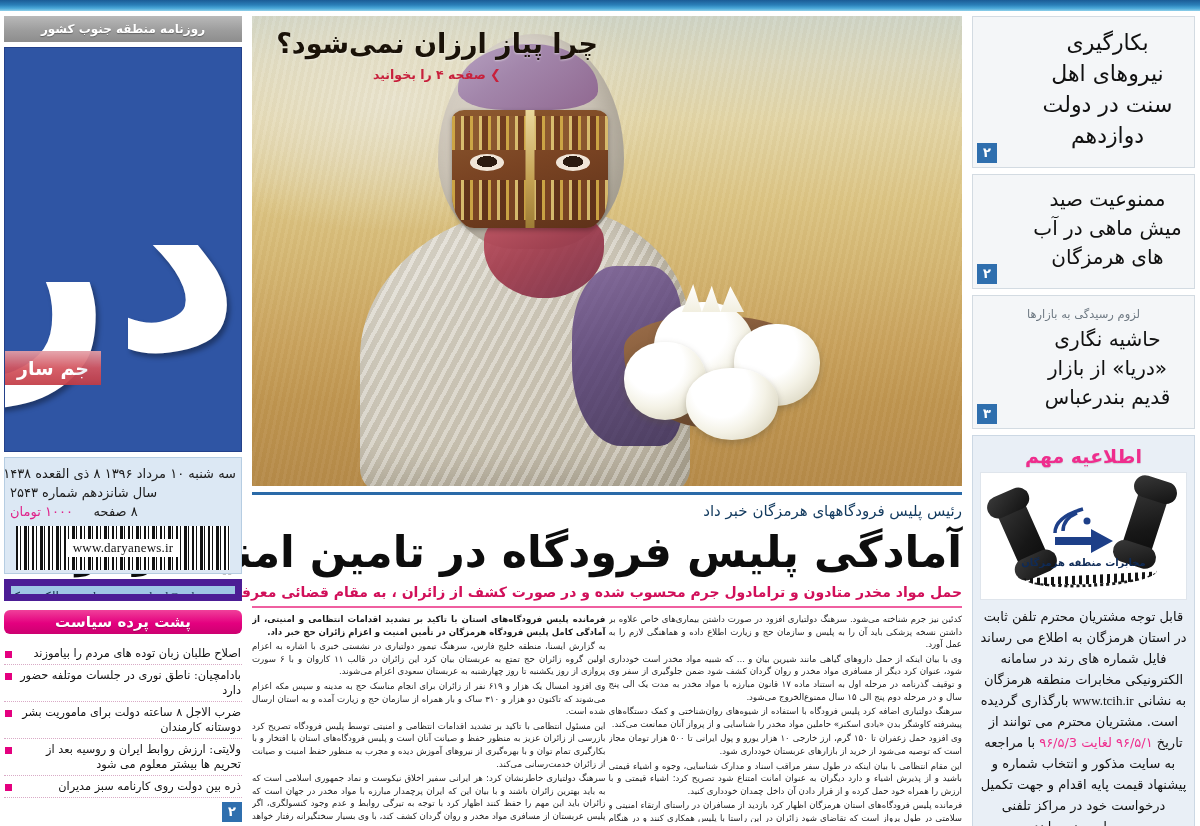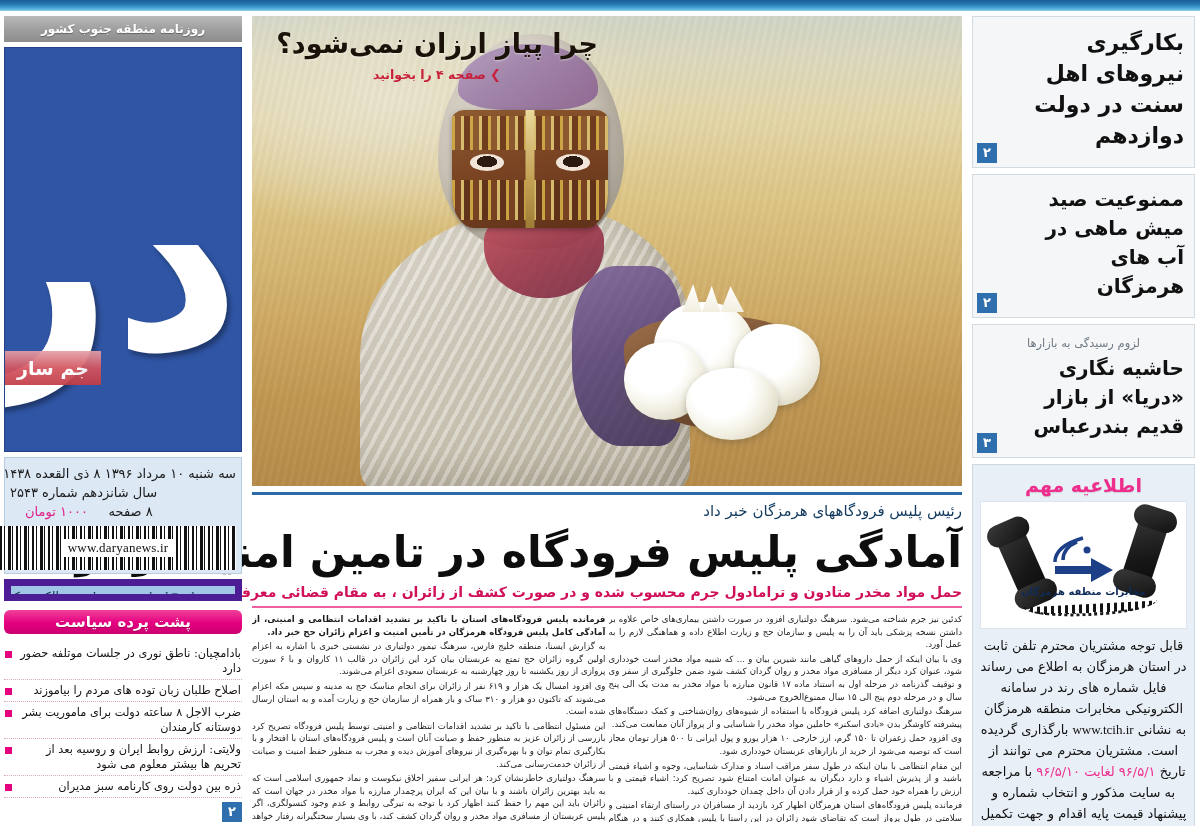--- a/index.html
+++ b/index.html
@@ -92,25 +92,25 @@
     border: 1px solid #b6cde2;
     padding: 6px 5px 3px;
     text-align: left;
   }
   .info-line {
     font-size: 13px;
     color: #1a1a1a;
     line-height: 19px;
     white-space: nowrap;
   }
-  .info-line .price { color: #e0218a; margin-left: 15px; }
+  .info-line .price { color: #e0218a; }
 
   .barcode {
     margin: 5px auto 0;
-    width: 236px; height: 44px;
+    width: 214px; height: 44px;
     position: relative;
     background:
       repeating-linear-gradient(to right,
         #111 0px, #111 2px, #fff 2px, #fff 4px,
         #111 4px, #111 5px, #fff 5px, #fff 8px,
         #111 8px, #111 11px, #fff 11px, #fff 12px,
         #111 12px, #111 13px, #fff 13px, #fff 16px);
   }
   .barcode-url {
     position: absolute;
@@ -428,23 +428,23 @@
   }
   .teaser-kicker {
     font-size: 11.5px;
     color: #6f7a84;
     text-align: center;
     line-height: 17px;
     margin-bottom: 2px;
   }
   .teaser-title {
     font-size: 22px;
-    font-weight: bold;
+    font-weight: normal;
     color: #111;
-    text-align: right;
+    text-align: center;
     line-height: 31px;
     letter-spacing: -.4px;
     margin-left: 48px;
   }
   .teaser-title.sm { font-size: 20px; line-height: 29px; }
   .teaser .page-badge {
     position: absolute;
     left: 4px; bottom: 4px;
     margin: 0;
   }
@@ -564,25 +564,25 @@
 
     <div class="email-bar">
       <span class="lat">daryanews_bnd@yahoo.com</span><span>پست الکترونیکی</span>
     </div>
 
     <div class="politics-head">پشت پرده سیاست</div>
 
     <div class="politics-list">
       <div class="politics-item">
         <span class="bullet-sq"></span>
-        <span class="politics-text">بادامچیان: ناطق نوری در جلسات موتلفه حضور دارد</span>
+        <span class="politics-text">اصلاح طلبان زبان توده های مردم را بیاموزند</span>
       </div>
       <div class="politics-item">
         <span class="bullet-sq"></span>
-        <span class="politics-text">اصلاح طلبان زبان توده های مردم را بیاموزند</span>
+        <span class="politics-text">بادامچیان: ناطق نوری در جلسات موتلفه حضور دارد</span>
       </div>
       <div class="politics-item">
         <span class="bullet-sq"></span>
         <span class="politics-text">ضرب الاجل ۸ ساعته دولت برای ماموریت بشر دوستانه کارمندان</span>
       </div>
       <div class="politics-item">
         <span class="bullet-sq"></span>
         <span class="politics-text">ولایتی: ارزش روابط ایران و روسیه بعد از تحریم ها بیشتر معلوم می شود</span>
       </div>
       <div class="politics-item">
@@ -687,21 +687,21 @@
         <span class="logo-caption">مخابرات منطقه هرمزگان</span>
         <span class="cord"></span>
       </div>
 
       <div class="notice-body">
         <span>قابل توجه مشتریان محترم تلفن ثابت در استان هرمزگان به اطلاع می رساند فایل شماره های رند در سامانه الکترونیکی مخابرات منطقه هرمزگان به نشانی</span>
         <span class="url">www.tcih.ir</span>
         <span>بارگذاری گردیده است. مشتریان محترم می توانند از تاریخ</span>
         <span class="hl">۹۶/۵/۱</span>
         <span class="hl">لغایت</span>
-        <span class="hl">۹۶/۵/۱۰</span>
+        <span class="hl">۹۶/۵/3</span>
         <span>با مراجعه به سایت مذکور و انتخاب شماره و پیشنهاد قیمت پایه اقدام و جهت تکمیل درخواست خود در مراکز تلفنی مربوطه حضور یابند.</span>
       </div>
 
       <div class="notice-sign">مخابرات منطقه هرمزگان</div>
     </div>
 
   </aside>
 
 </div>
 

